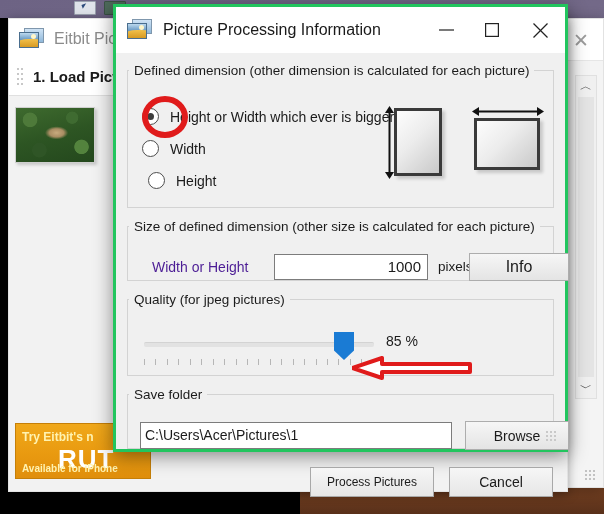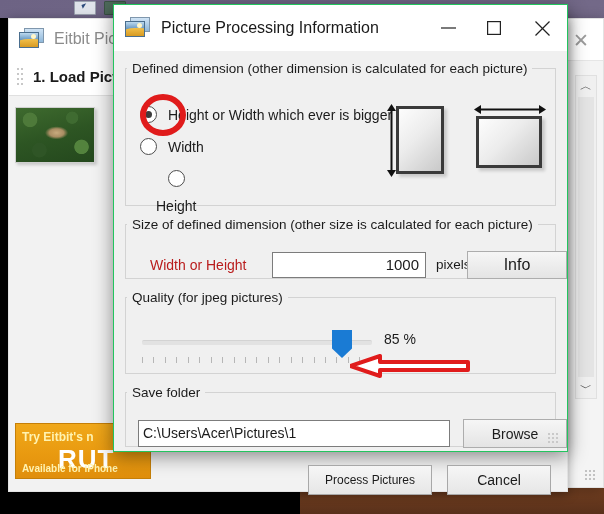--- a/index.html
+++ b/index.html
@@ -156,21 +156,21 @@
     position:absolute; right:6px; bottom:5px; width:12px;height:12px;
     display:grid; grid-template-columns:repeat(3,2px); grid-auto-rows:2px; gap:2px;
     transform: rotate(0deg);
   }
   #bg2-grip i{display:block;width:2px;height:2px;background:#c2c2c2;}
 
   
   #dialog {
     position:absolute; left:113px; top:4px; width: 455px; height: 448px;
     background:#f0f0f0;
-    border:1px solid #22c55e;
+    border:3px solid #22c55e;
     box-shadow: 0 4px 18px rgba(0,0,0,.45);
   }
   #dlg-titlebar {
     height: 46px; background:#ffffff; display:flex; align-items:center;
     padding-left: 11px;
   }
   #dlg-title-text {
     font-size: 16px; color:#1a1a1a; margin-left: 10px; white-space:nowrap;
   }
   #dlg-winbtns {
@@ -207,21 +207,21 @@
     width:17px; height:17px; border-radius:50%;
     border:1px solid #4d4d4d; background:#fff; position:relative; flex:none;
   }
   .radio.checked::after {
     content:""; position:absolute; left:4px; top:4px; width:7px; height:7px;
     border-radius:50%; background:#3c3c3c;
   }
   .radio-label { font-size:14px; color:#1b1b1b; white-space:nowrap; }
   #rr1 { left:14px; top:30px; }
   #rr2 { left:14px; top:62px; }
-  #rr3 { left:30px; top:94px;flex-direction:column; }
+  #rr3 { left:20px; top:94px; }
 
   #annot-circle {
     position:absolute; left: 14px; top: 18px; width: 46px; height: 42px;
     border: 6px solid #e01b1b; border-radius: 50%;
     pointer-events:none; z-index: 6;
   }
 
   
   #diagrams { position:absolute; right:12px; top:20px; width:165px; height:100px; }
   .pic-box {
@@ -233,21 +233,21 @@
   #pic-landscape{ left: 98px; top: 20px; width: 66px; height: 52px; }
   .arrow-v {
     position:absolute; left: 8px; top: 8px; height: 73px; width: 11px;
   }
   .arrow-h {
     position:absolute; left: 96px; top: 8px; width: 72px; height: 11px;
   }
 
   
   #grp-size { left:11px; top:166px; right:11px; height:62px; }
-  #size-label { position:absolute; left:24px; top:25px; font-size:14px; color:#b91c1c;}
+  #size-label { position:absolute; left:24px; top:25px; font-size:14px; color:#4c1d95;}
   #size-input {
     position:absolute; left:146px; top:20px; width:154px; height:26px;
     background:#fff; border:1px solid #7c7c7c;
     text-align:right; padding-right:6px;
     font-size:15px; color:#1b1b1b; line-height:24px;
     font-family:"Liberation Sans", sans-serif;
   }
   #pixels-label { position:absolute; left:310px; top:25px; font-size:13.5px; color:#1b1b1b;}
   #info-btn {
     position:absolute; left:341px; top:19px; width:100px; height:28px;

